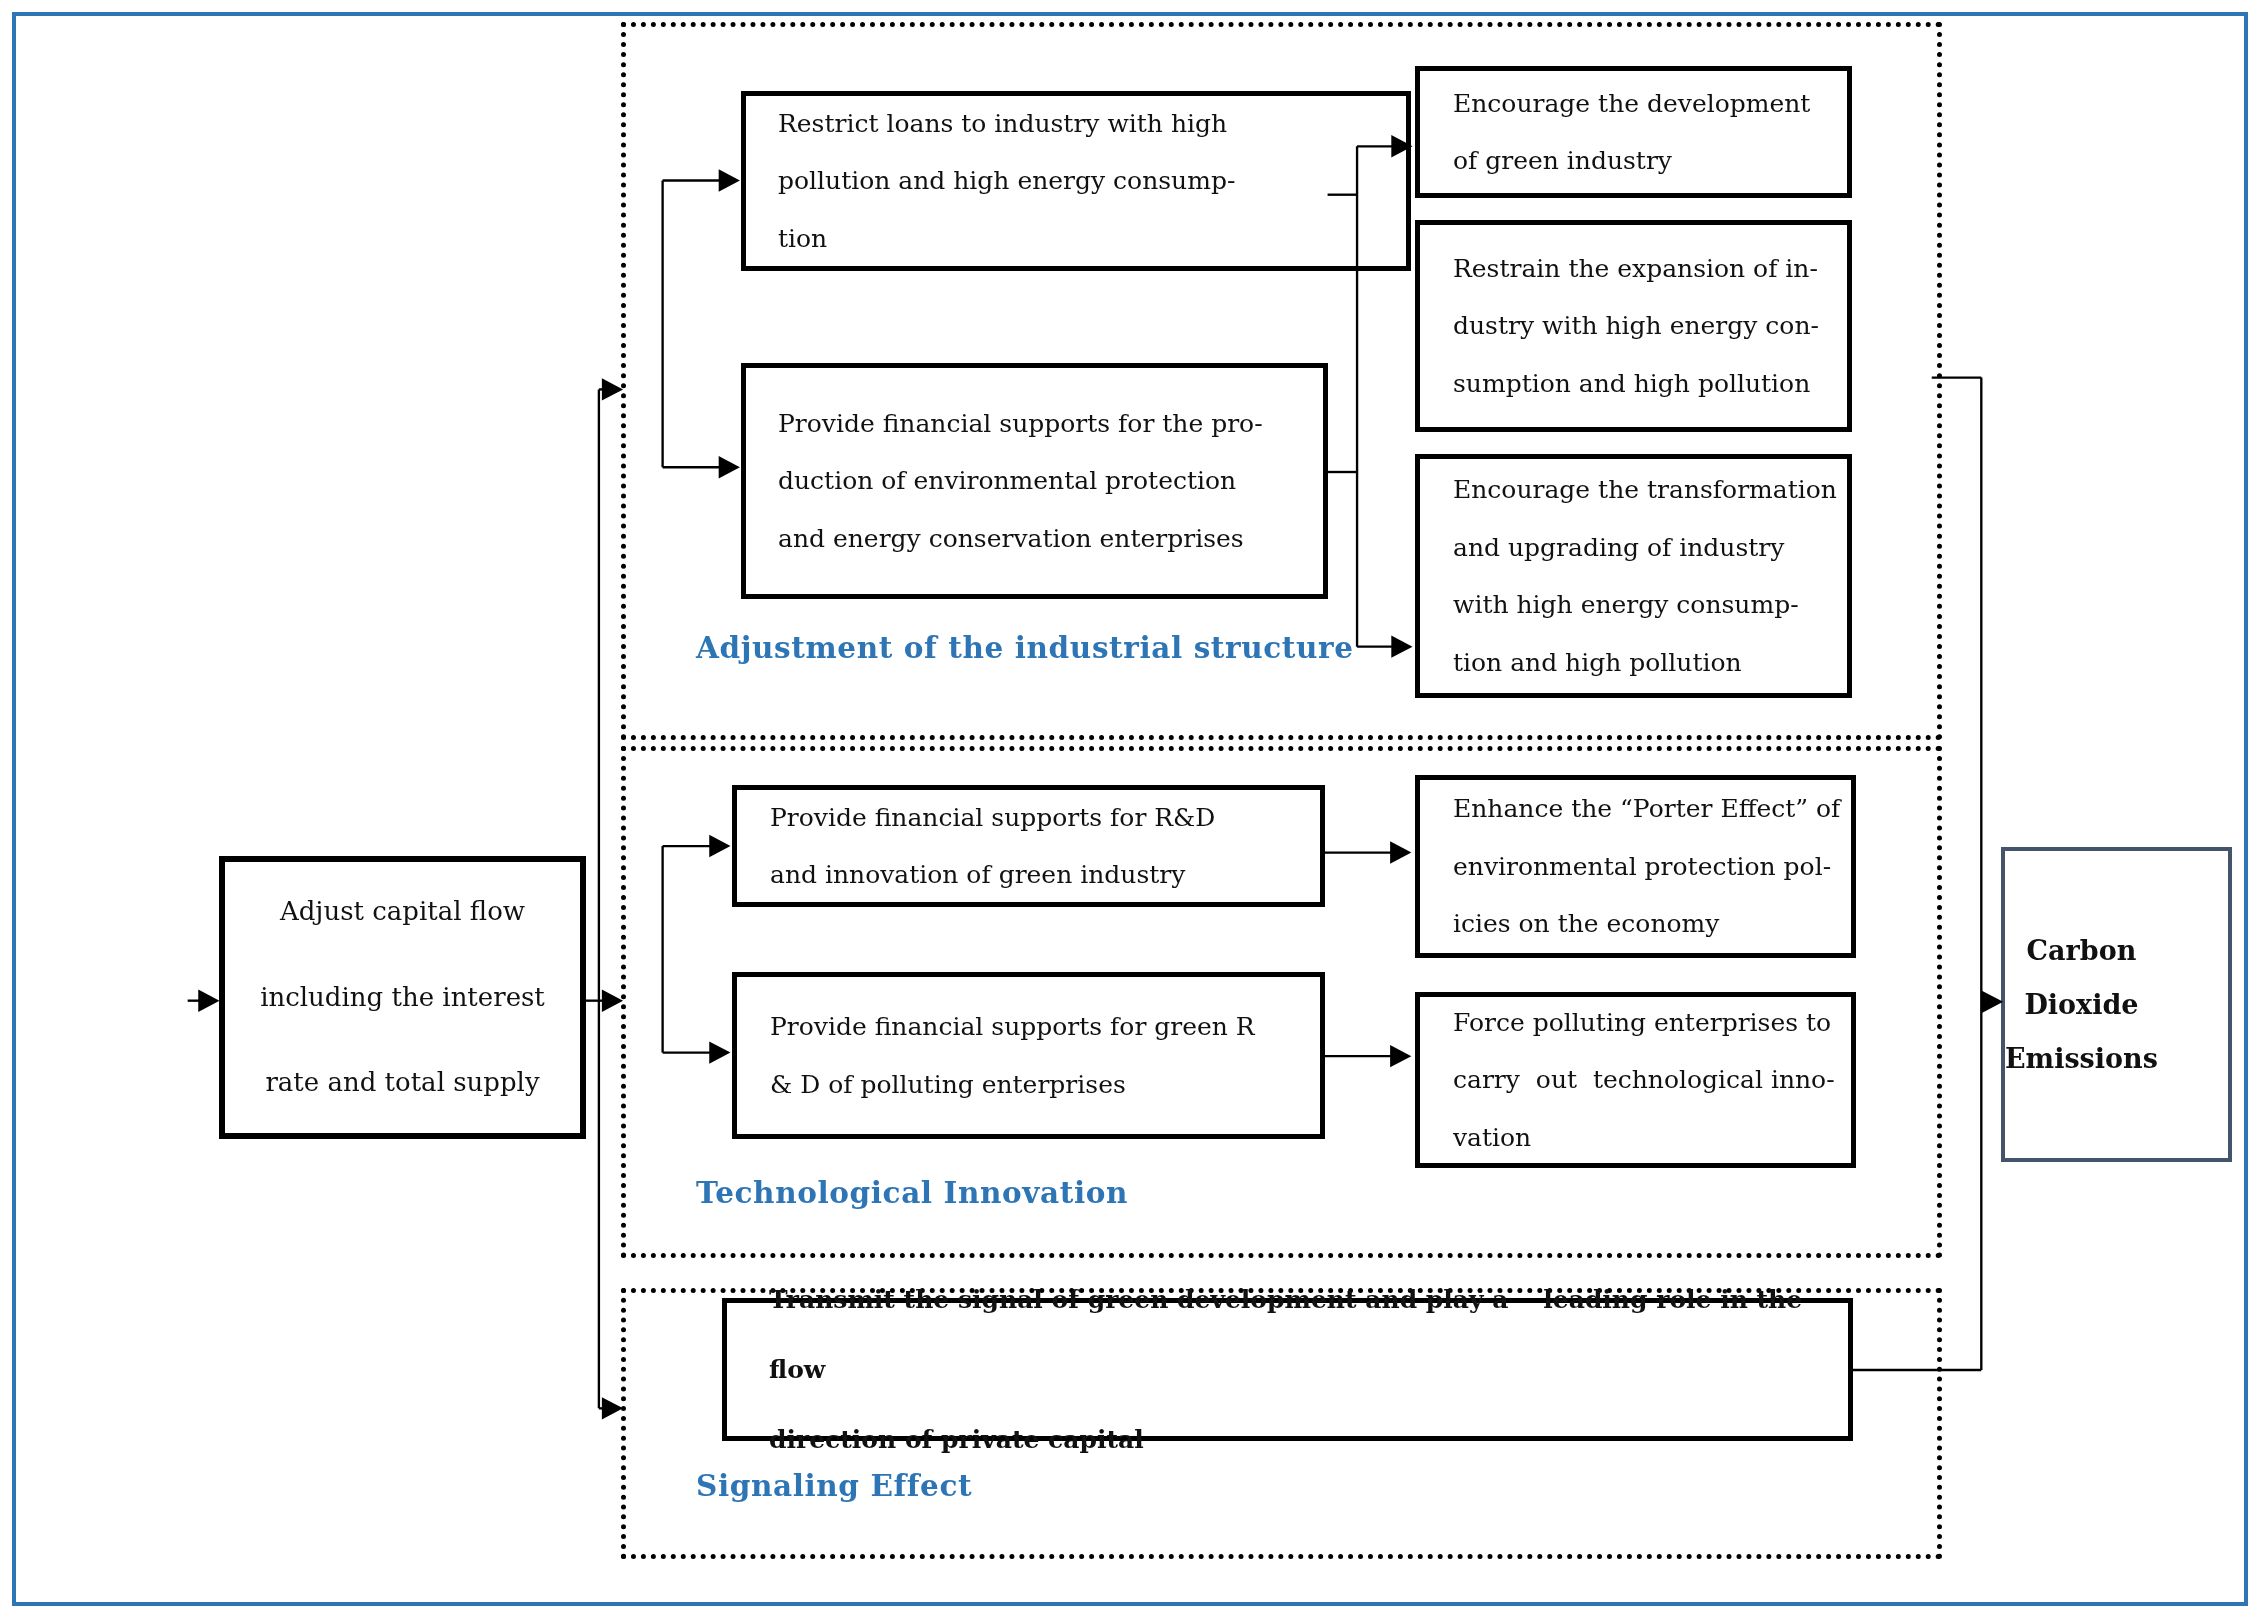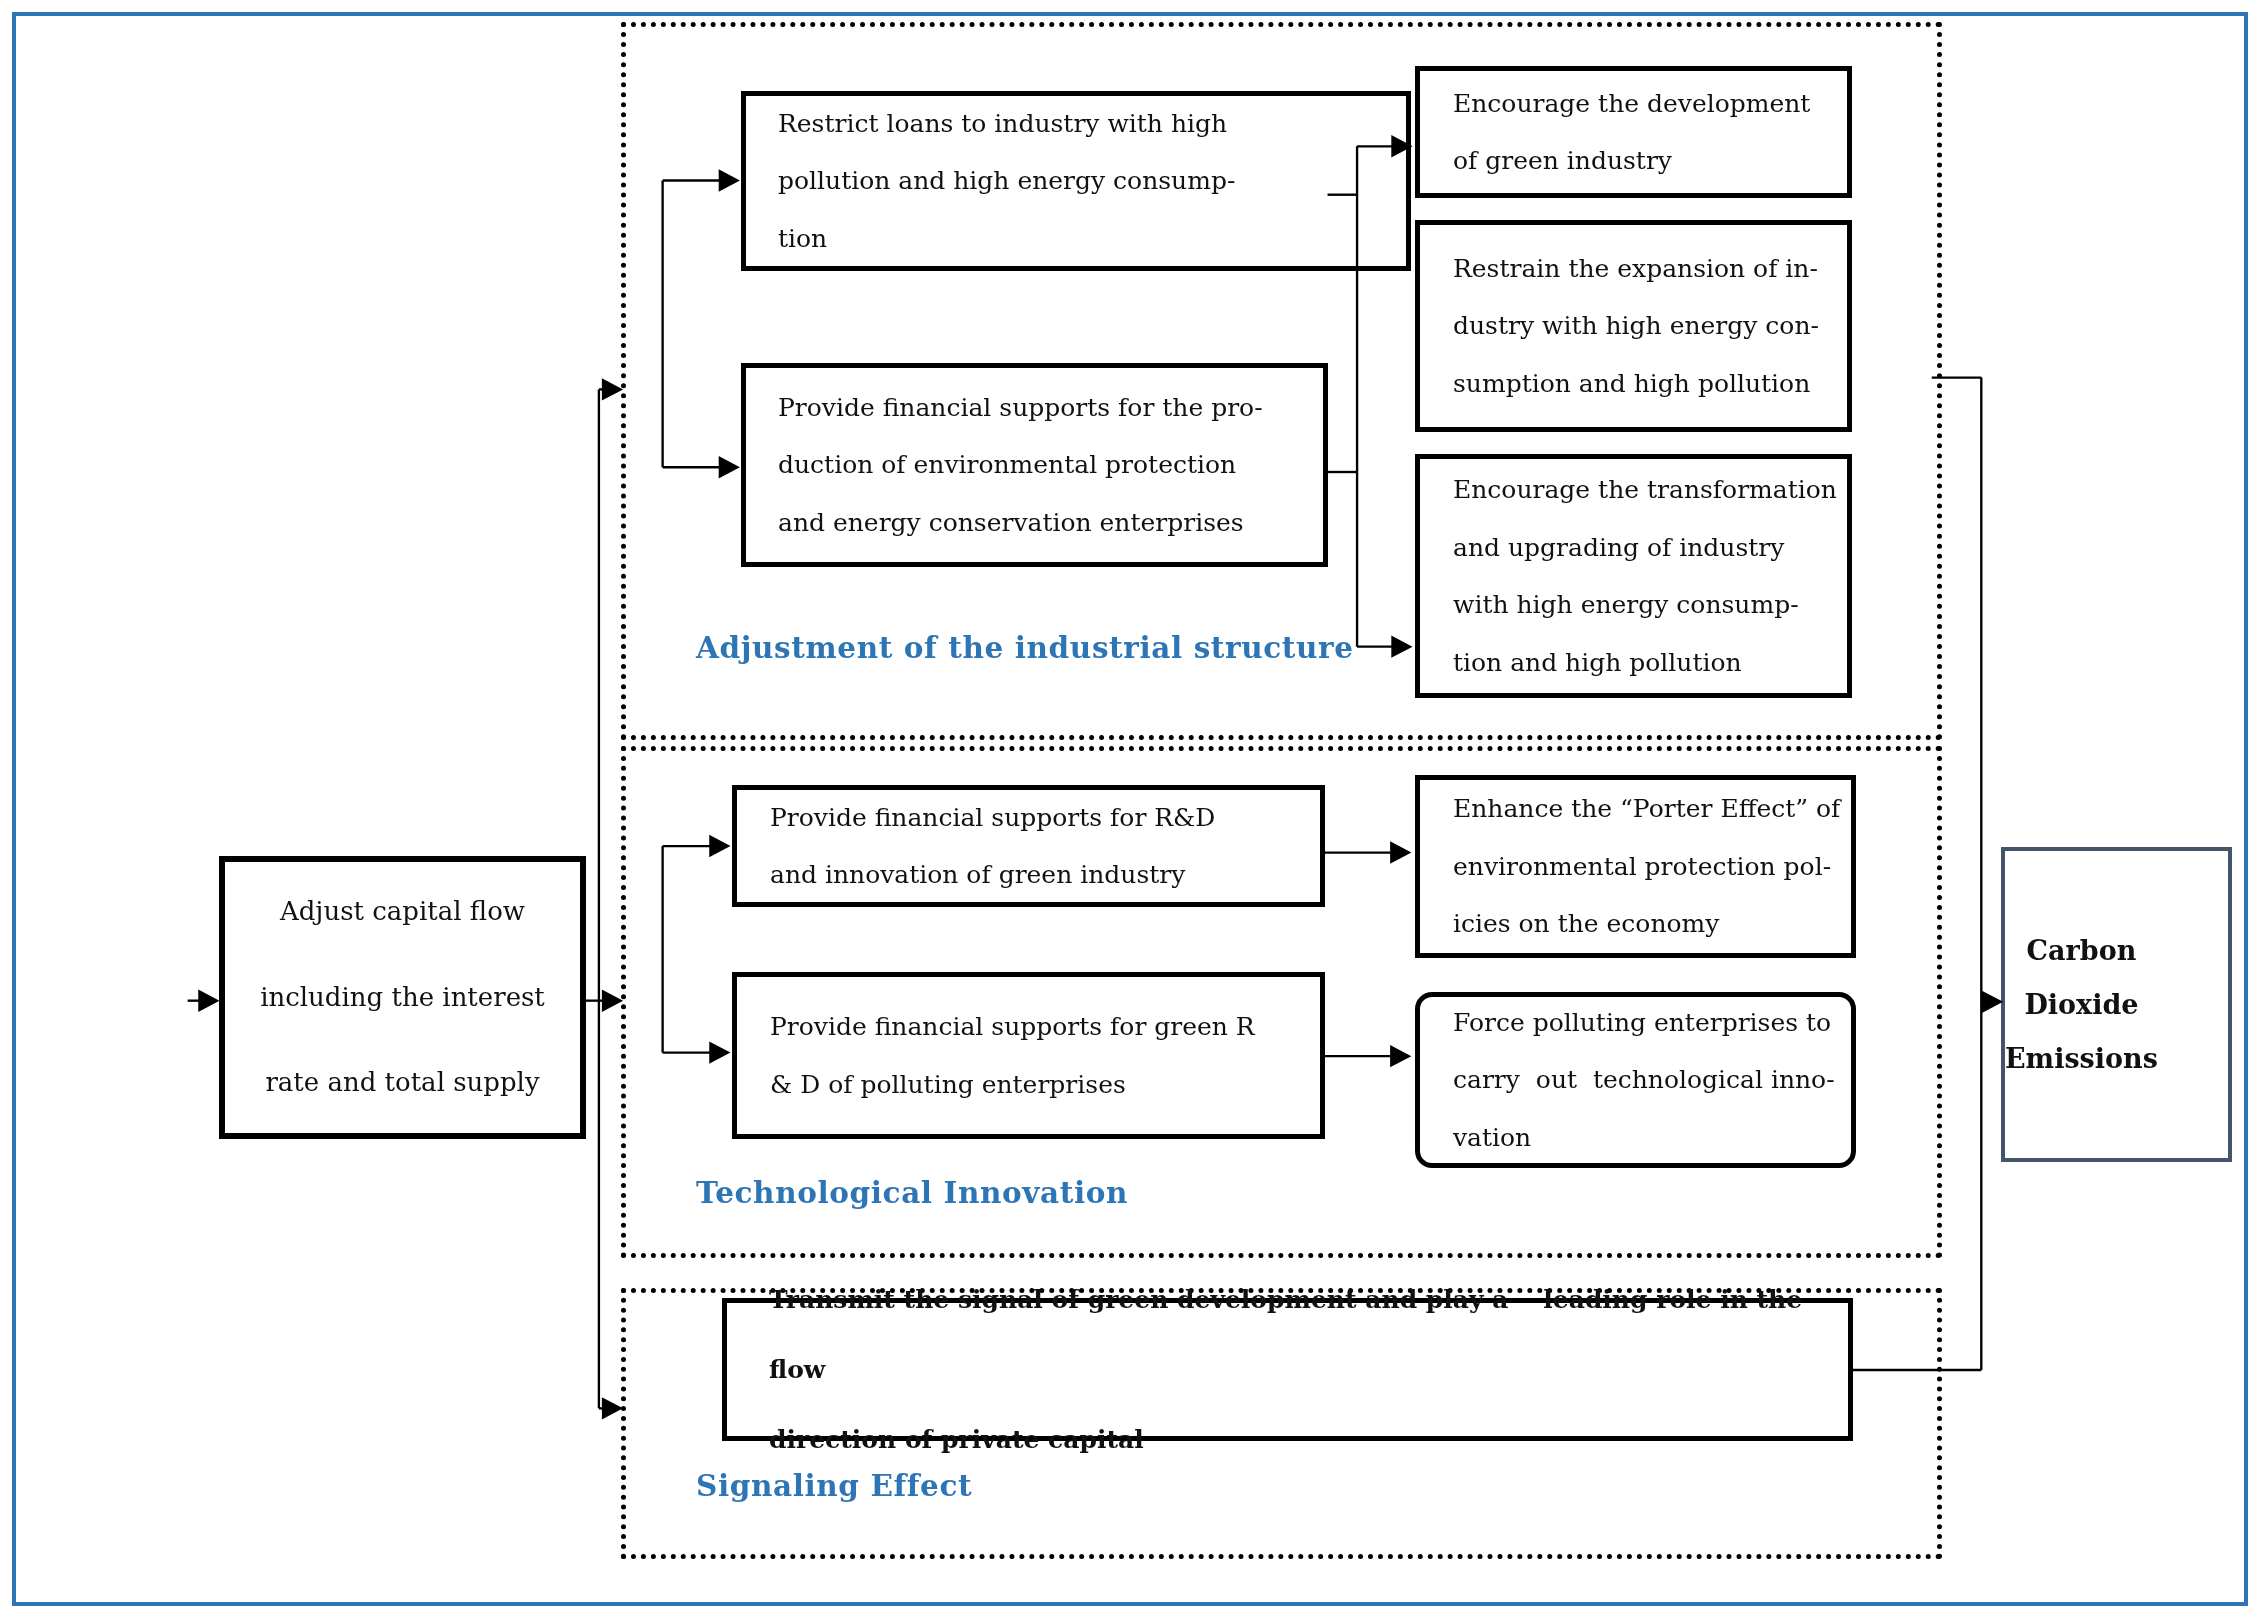--- a/index.html
+++ b/index.html
@@ -13,28 +13,28 @@
   .node{position:absolute;display:flex;flex-direction:column;justify-content:center;box-sizing:border-box;background:#fff;}
   .node .txt{white-space:pre-wrap;font-size:25px;line-height:2.3;text-align:left;}
   .solid{border:5.3px solid #000;}
   #n-green{left:23.6px;top:864px;width:164px;height:283px;border:4.7px solid #44546A;padding-left:34px;}
   #n-green .txt{font-weight:bold;font-size:27px;line-height:2.2;}
   #n-adjust{left:219px;top:856px;width:367px;height:283px;border:6.5px solid #000;align-items:center;}
   #n-adjust .txt{text-align:center;font-size:26px;line-height:3.3;}
   #n-co2{left:2001px;top:847px;width:231px;height:315px;border:4.7px solid #44546A;align-items:flex-start;}
   #n-co2 .txt{font-weight:bold;font-size:27px;line-height:2.0;text-align:center;}
   #b-restrict{left:741px;top:91px;width:670px;height:180px;padding-left:32px;}
-  #b-provide-env{left:741px;top:363px;width:587px;height:204px;padding-left:32px;}
+  #b-provide-env{left:741px;top:363px;width:587px;height:236px;padding-left:32px;}
   #r-develop{left:1415px;top:66px;width:437px;height:132px;padding-left:33px;}
   #r-restrain{left:1415px;top:220px;width:437px;height:212px;padding-left:33px;}
   #r-transform{left:1415px;top:454px;width:437px;height:244px;padding-left:33px;}
   #b-rd-green{left:732px;top:785px;width:593px;height:122px;padding-left:33px;}
   #b-rd-polluting{left:732px;top:972px;width:593px;height:167px;padding-left:33px;}
   #r-porter{left:1415px;top:775px;width:441px;height:183px;padding-left:33px;}
-  #r-force{left:1415px;top:992px;width:441px;height:176px;padding-left:33px;border-radius:17px;}
+  #r-force{left:1415px;top:992px;width:441px;height:176px;padding-left:33px;}
   #b-transmit{left:722px;top:1298px;width:1131px;height:143px;padding-left:42px;}
   #b-transmit .txt{line-height:2.8;font-weight:bold;}
   .glabel{position:absolute;font-weight:bold;font-size:29.5px;color:#2E75B6;letter-spacing:0.6px;}
   #label1{left:696px;top:630px;}
   #label2{left:696px;top:1175px;}
   #label3{left:696px;top:1468px;}
   #wires{position:absolute;left:0;top:0;width:2261px;height:1619px;pointer-events:none;}
   #wires line,#wires polyline{stroke:#000;stroke-width:4;fill:none;}
   #wires polygon{fill:#000;stroke:none;}
 </style>

